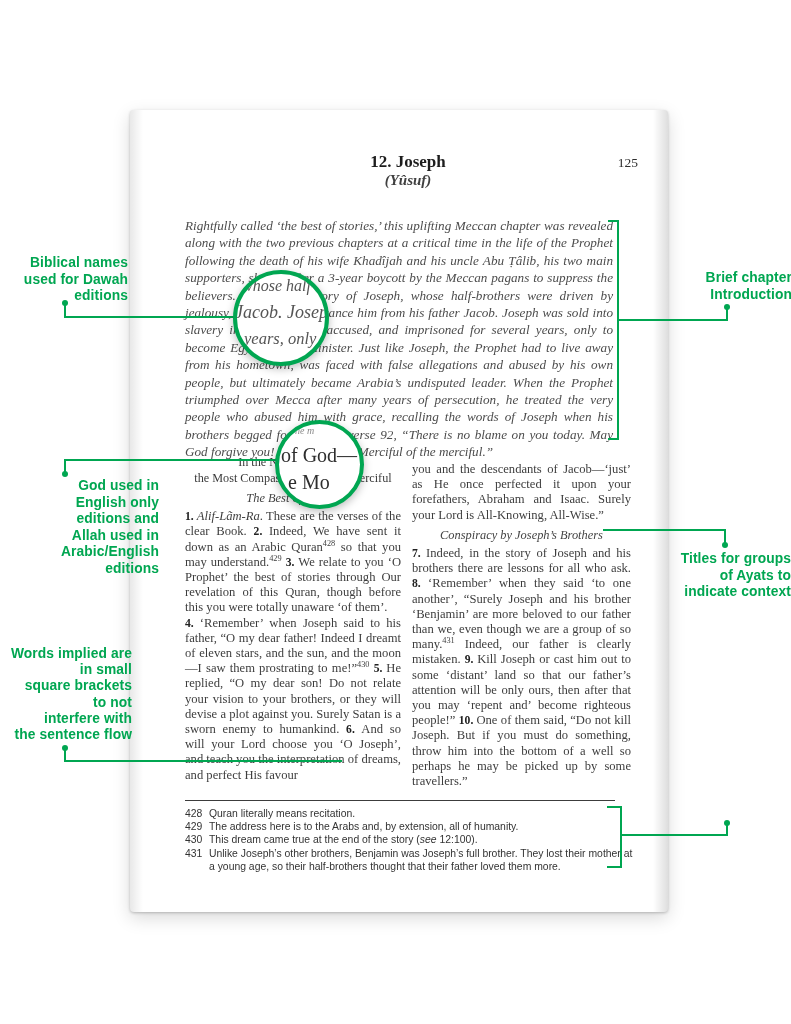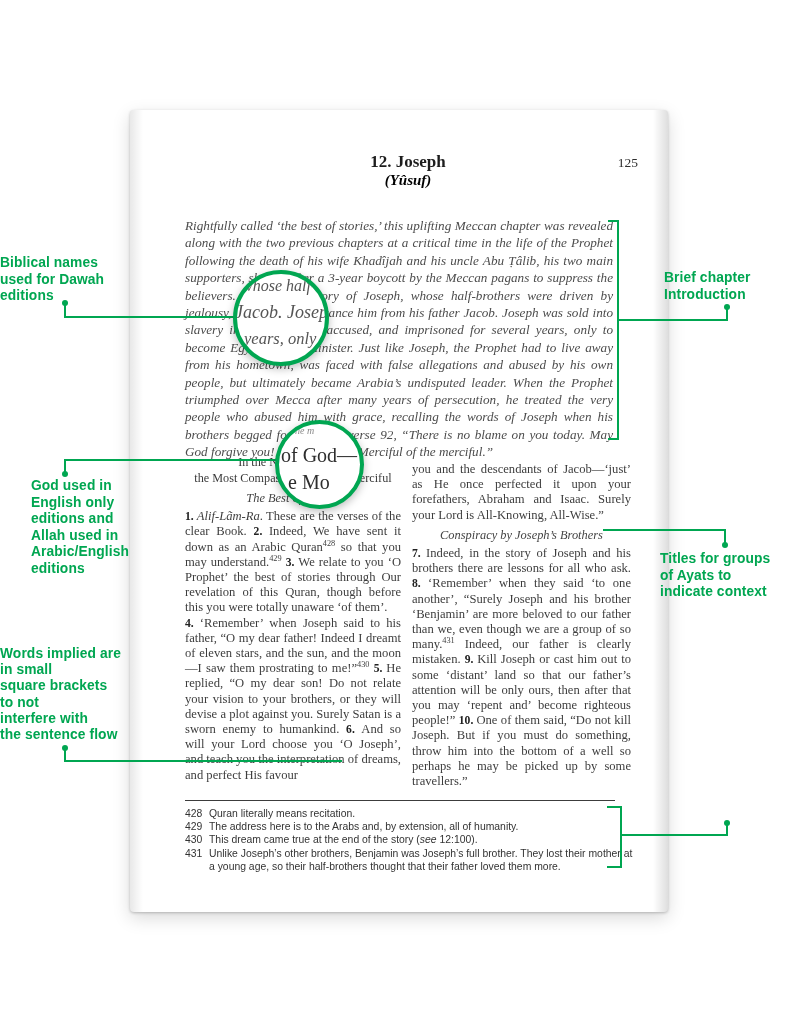--- a/index.html
+++ b/index.html
@@ -9,42 +9,42 @@
   .page{position:absolute;left:130px;top:110px;width:538px;height:802px;background:#fff;
         border-radius:4px;z-index:1;
         box-shadow:0 1px 3px rgba(0,0,0,.22),0 6px 18px rgba(0,0,0,.15);}
   .page::before{content:"";position:absolute;left:0;top:0;bottom:0;width:13px;border-radius:4px 0 0 4px;
         background:linear-gradient(90deg,rgba(0,0,0,.09),rgba(0,0,0,0));pointer-events:none;}
   .page::after{content:"";position:absolute;right:0;top:0;bottom:0;width:15px;border-radius:0 4px 4px 0;
         background:linear-gradient(270deg,rgba(0,0,0,.13),rgba(0,0,0,0));pointer-events:none;}
   .chapter-title{position:absolute;left:55px;top:42px;width:446px;text-align:center;
         font-family:"Liberation Serif",serif;font-weight:bold;font-size:17px;color:#1d1d1d;}
   .chapter-subtitle{position:absolute;left:55px;top:62px;width:446px;text-align:center;
-        font-family:"Liberation Serif",serif;font-weight:bold;font-style:italic;font-size:15px;color:#000000;}
+        font-family:"Liberation Serif",serif;font-weight:bold;font-style:italic;font-size:15px;color:#404040;}
   .page-num{position:absolute;right:30px;top:45px;font-family:"Liberation Serif",serif;
         font-size:13.5px;color:#2e2e2e;}
   .intro{position:absolute;left:55px;top:107px;width:428px;text-align:justify;
         font-family:"Liberation Serif",serif;font-style:italic;font-size:13.2px;line-height:17.4px;color:#4c4c4c;}
   .col-left{position:absolute;left:55px;top:345px;width:216px;}
   .col-right{position:absolute;left:282px;top:352px;width:219px;}
   .col-left,.col-right{font-family:"Liberation Serif",serif;font-size:12.6px;line-height:15.2px;color:#3d3d3d;}
   .basmalah{text-align:center;font-size:12.2px;line-height:15.5px;white-space:pre-line;margin-bottom:2px;color:#3a3a3a;}
   .sec-head{text-align:center;font-style:italic;font-size:12.4px;color:#444;margin:5px 0 3px;}
   .vp{margin:0;text-align:justify;}
   .r-vn{font-weight:bold;font-size:11.6px;color:#222;}
   .r-sup{font-size:8.3px;vertical-align:super;line-height:0;}
   .r-it{font-style:italic;margin-top:6px;}
   .fn-sep{position:absolute;left:55px;top:690px;width:430px;height:1.4px;background:#3c3c3c;}
   .footnotes{position:absolute;left:55px;top:697px;width:452px;font-size:10.4px;line-height:13.2px;color:#333;}
   .fn-row{display:flex;}
   .fn-num{width:24px;flex:none;}
   .fn-text{flex:1;}
   
   .ann{position:absolute;color:#00a651;font-weight:bold;font-size:13.8px;line-height:16.5px;
-       text-align:left;white-space:pre-line;z-index:5;letter-spacing:.1px;}
+       text-align:right;white-space:pre-line;z-index:5;letter-spacing:.1px;}
   #ann-l1{left:0;top:255px;width:128px;}
   #ann-l2{left:0;top:478px;width:128px;padding-left:31px;}
   #ann-l3{left:0;top:646px;width:132px;line-height:16.2px;}
   #ann-r1{left:664px;top:270px;width:128px;}
   #ann-r2{left:660px;top:551px;width:131px;}
   #ann-r3{left:664px;top:771px;width:128px;}
   .gl{position:absolute;background:#00a651;z-index:6;}
   .gdot{position:absolute;width:6px;height:6px;border-radius:50%;background:#00a651;z-index:6;}
   
   .mag{position:absolute;border:4px solid #00a651;border-radius:50%;background:#fff;overflow:hidden;

